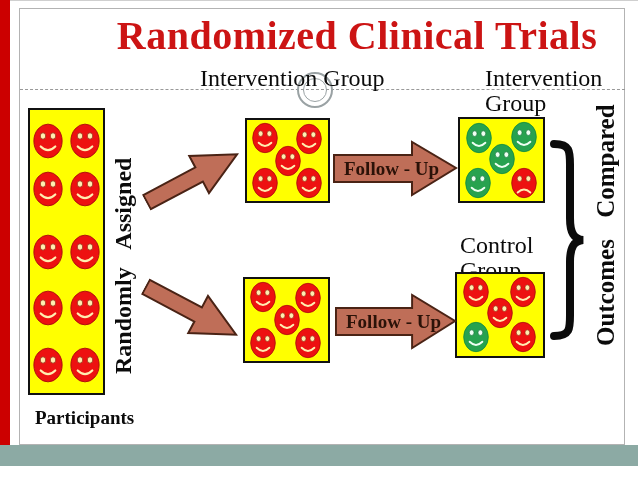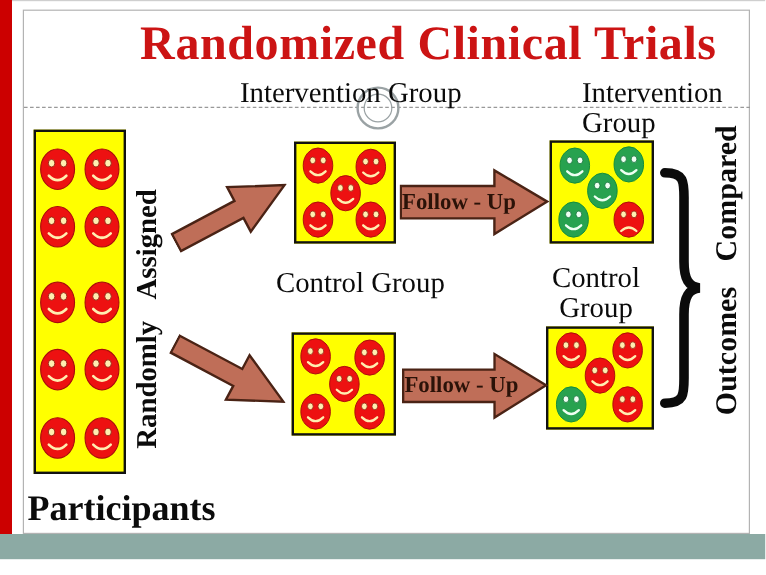--- a/index.html
+++ b/index.html
@@ -18,50 +18,50 @@
     font-size:40px;font-weight:bold;color:#cc1414;letter-spacing:0.5px;padding-left:35px;
   }
   .dashed-line{position:absolute;left:20px;top:89px;width:605px;height:0;border-top:1px dashed #999;}
   .ring-outer{position:absolute;left:297px;top:72px;width:36px;height:36px;border:2px solid #9aa2a4;border-radius:50%;box-sizing:border-box;}
   .ring-inner{position:absolute;left:4px;top:4px;width:24px;height:24px;border:1px solid #9aa2a4;border-radius:50%;box-sizing:border-box;}
 
   .label2{position:absolute;font-size:24px;line-height:25px;color:#0b0b0b;white-space:nowrap;}
   .lbl-intervention-top{left:200px;top:66px;}
   .lbl-intervention-out{left:452px;top:66px;margin-left:33px;}
   .lbl-control-mid{left:230px;top:224px;}
-  .lbl-control-out{left:460px;top:220px;text-align:center;}
+  .lbl-control-out{left:460px;top:233px;}
 
   .ybox{position:absolute;background:#ffff00;border:2px solid #111;box-sizing:border-box;}
   .box-pool{left:28px;top:108px;width:77px;height:287px;}
   .box-int-assigned{left:245px;top:118px;width:85px;height:85px;}
   .box-ctl-assigned{left:243px;top:277px;width:87px;height:86px;}
   .box-int-outcome{left:458px;top:117px;width:87px;height:86px;}
   .box-ctl-outcome{left:455px;top:272px;width:90px;height:86px;}
   .face{position:absolute;transform:translate(-50%,-50%);}
   .box-pool .face{width:31px;height:37px;}
   .ybox.small .face{width:27px;height:32px;}
 
   .v-text{
     position:absolute;writing-mode:vertical-rl;transform:rotate(180deg);
     font-weight:bold;color:#0b0b0b;text-align:center;white-space:nowrap;
   }
   .randomly{left:110px;top:148px;height:236px;width:42px;font-size:24px;word-spacing:13px;}
   .outcomes{left:592px;top:100px;height:250px;width:42px;font-size:25px;word-spacing:15px;}
 
-  .participants-label{position:absolute;left:23px;top:407px;font-size:30px;font-weight:bold;color:#0b0b0b;}
+  .participants-label{position:absolute;left:35px;top:407px;font-size:19px;font-weight:bold;color:#0b0b0b;}
 
   .arrow-wrap{position:absolute;}
   .arrow-diag-top{left:140px;top:154px;width:105px;height:48px;transform:rotate(-28deg);}
   .arrow-diag-bottom{left:139px;top:287px;width:105px;height:48px;transform:rotate(28deg);}
   .arrow-follow-top{left:333px;top:140px;width:125px;height:57px;}
   .arrow-follow-bottom{left:335px;top:293px;width:122px;height:57px;}
   .arrow-wrap svg{position:absolute;left:0;top:0;width:100%;height:100%;}
   .follow-text{
     position:absolute;left:2px;top:50%;transform:translateY(-50%);width:104px;
-    text-align:left;font-size:19px;font-weight:bold;color:#2b1208;white-space:nowrap;
+    text-align:right;font-size:19px;font-weight:bold;color:#2b1208;white-space:nowrap;
   }
   .brace{position:absolute;left:546px;top:140px;width:40px;height:200px;}
 </style>
 </head>
 <body>
 
 <div class="stage">
 
   <div class="top-hairline"></div>
   <div class="red-stripe"></div>
@@ -77,21 +77,20 @@
   <div class="label2 lbl-intervention-top">
     <div>Intervention Group</div>
   </div>
 
   <div class="label2 lbl-intervention-out">
     <div>Intervention</div>
     <div>Group</div>
   </div>
 
   <div class="label2 lbl-control-mid">
-    <div>Control Group</div>
   </div>
 
   <div class="label2 lbl-control-out">
     <div>Control</div>
     <div>Group</div>
   </div>
 
   <div class="ybox box-pool">
       <svg class="face" style="left:25%;top:11%" viewBox="0 0 34 40">
         <ellipse cx="17" cy="20" rx="15.5" ry="18.5" fill="#ed1111" stroke="#a80c0c" stroke-width="1"></ellipse>

